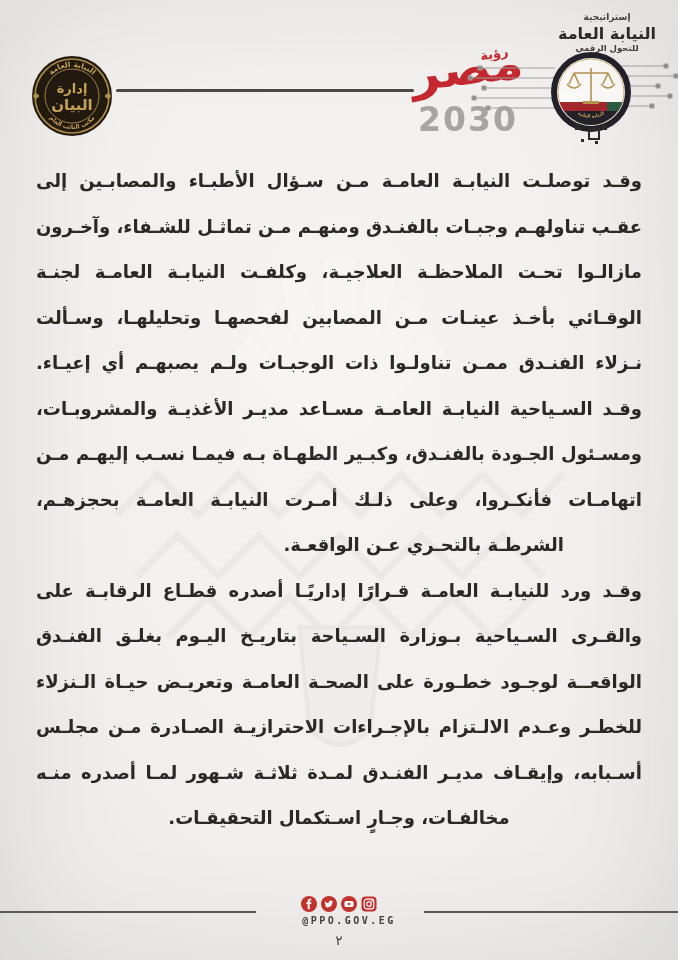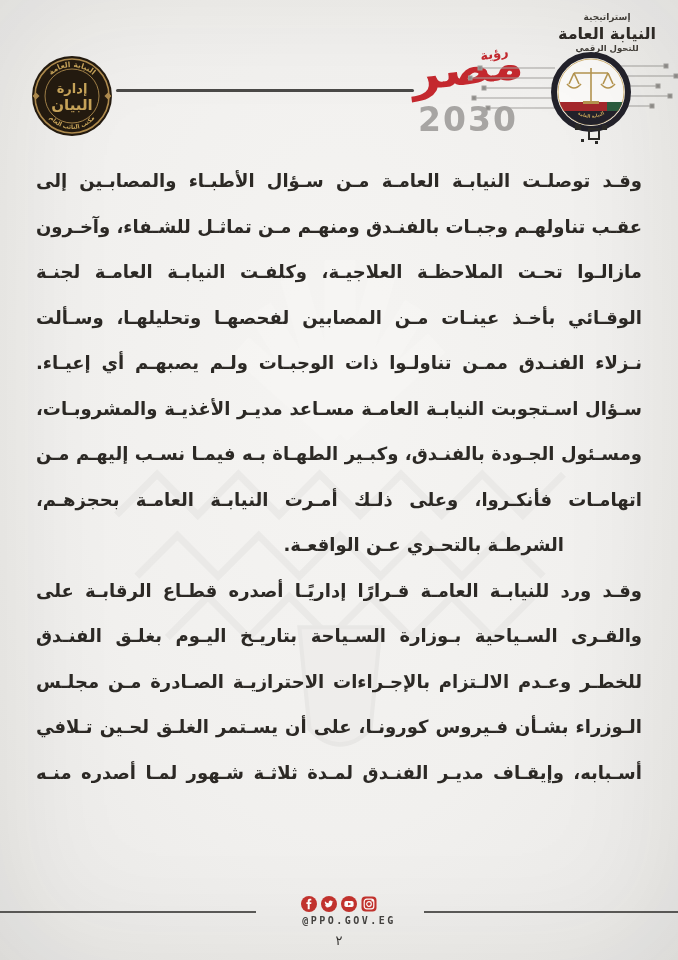--- a/index.html
+++ b/index.html
@@ -176,29 +176,30 @@
   <div class="sq" style="left:602px;top:125px;width:5px;height:5px;"></div>
   <div class="sq" style="left:581px;top:139px;width:3px;height:3px;"></div>
   <div class="sq" style="left:595px;top:141px;width:3px;height:3px;"></div>
 
   <div class="bodytext">
     <div class="textline">وقـد توصلـت النيابـة العامـة مـن سـؤال الأطبـاء والمصابـين إلى إعيائهم</div>
     <div class="textline">عقـب تناولهـم وجبـات بالفنـدق ومنهـم مـن تماثـل للشـفاء، وآخـرون</div>
     <div class="textline">مازالـوا تحـت الملاحظـة العلاجيـة، وكلفـت النيابـة العامـة لجنـة الطـب</div>
     <div class="textline">الوقـائي بأخـذ عينـات مـن المصابين لفحصهـا وتحليلهـا، وسـألت بعض</div>
     <div class="textline">نـزلاء الفنـدق ممـن تناولـوا ذات الوجبـات ولـم يصبهـم أي إعيـاء.</div>
-    <div class="textline">سـؤال اسـتجوبت النيابـة العامـة مسـاعد مديـر الأغذيـة والمشروبـات،</div>
+    <div class="textline">وقـد السـياحية النيابـة العامـة مسـاعد مديـر الأغذيـة والمشروبـات،</div>
     <div class="textline">ومسـئول الجـودة بالفنـدق، وكبـير الطهـاة بـه فيمـا نسـب إليهـم مـن</div>
     <div class="textline">اتهامـات فأنكـروا، وعلى ذلـك أمـرت النيابـة العامـة بحجزهـم، وكلفـت</div>
     <div class="textline end-indent">الشرطـة بالتحـري عـن الواقعـة.</div>
     <div class="textline">وقـد ورد للنيابـة العامـة قـرارًا إداريًـا أصدره قطـاع الرقابـة على الفنادق</div>
     <div class="textline">والقـرى السـياحية بـوزارة السـياحة بتاريـخ اليـوم بغلـق الفنـدق محـل</div>
+    <div class="textline">الواقعــة لوجـود خطـورة على الصحـة العامـة وتعريـض حيـاة الـنزلاء</div>
     <div class="textline">للخطـر وعـدم الالـتزام بالإجـراءات الاحترازيـة الصـادرة مـن مجلـس</div>
-    <div class="textline">الـوزراء بشـأن فـيروس كورونـا، على أن يسـتمر الغلـق لحـين تـلافي</div>
     <div class="textline">أسـبابه، وإيقـاف مديـر الفنـدق لمـدة ثلاثـة شـهور لمـا أصدره منـه مـن</div>
+    <div class="textline end-center">مخالفـات، وجـارٍ اسـتكمال التحقيقـات.</div>
   </div>
 
   <div class="divider left"></div>
   <div class="divider right"></div>
 
   <div class="social">
     <svg width="16" height="16" viewBox="0 0 16 16">
       <circle cx="8" cy="8" r="8" fill="#c4332e"></circle>
       <path d="M9,4.5 L10.3,4.5 L10.3,2.8 L8.8,2.8 C7.3,2.8 6.7,3.9 6.7,5 L6.7,6.3 L5.4,6.3 L5.4,8 L6.7,8 L6.7,13.2 L8.7,13.2 L8.7,8 L10.2,8 L10.4,6.3 L8.7,6.3 L8.7,5.2 C8.7,4.7 8.8,4.5 9,4.5 Z" fill="#fff"></path>
     </svg>

